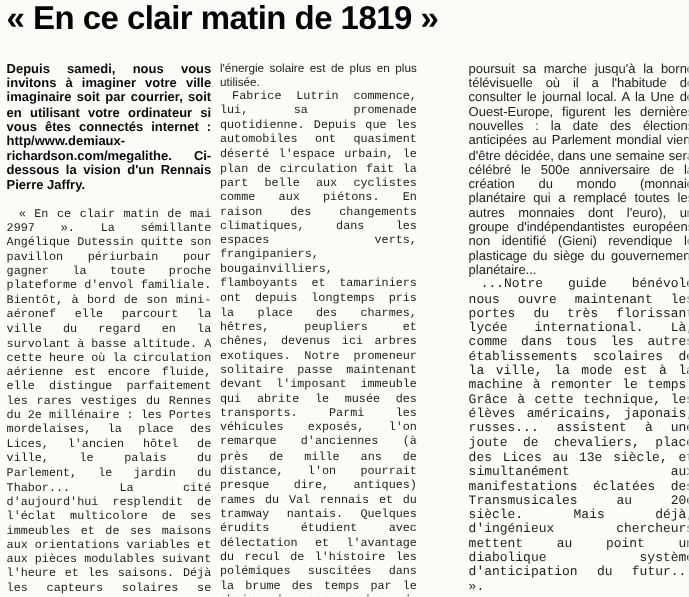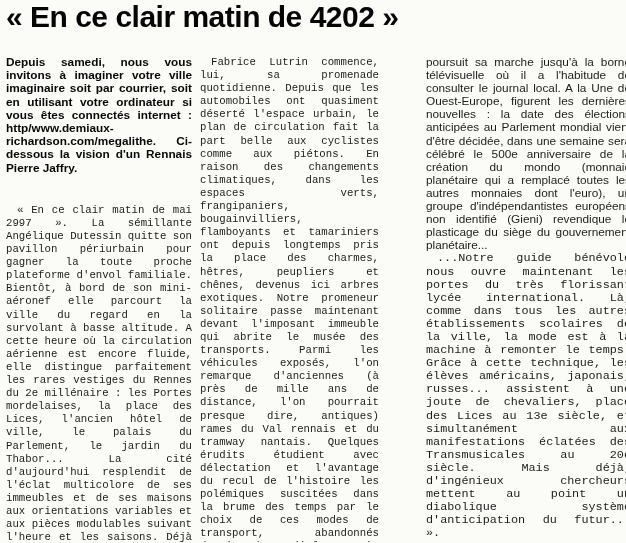--- a/index.html
+++ b/index.html
@@ -38,21 +38,21 @@
   .col1 { left: 6px;   width: 186px; height: 486px; overflow: hidden; }
   .col2 { left: 200px; width: 179px; height: 486px; overflow: hidden; }
   .col3 { left: 426px; width: 205px; height: 486px; overflow: hidden;
           font-size: 11.8px; line-height: 13.1px; }
   p { margin: 0; }
   .intro {
     font-weight: bold;
     font-size: 11.8px;
     line-height: 13.2px;
     color: #080808;
-    margin-bottom: 29px;
+    margin-bottom: 14px;
     word-break: break-word;
   }
   .ind  { text-indent: 11px; font-family: Liberation Mono, monospace; }
   .cont { text-indent: 0; }
   .note { margin-top: 14px; text-indent: 11px; }
   .note b { color: #070707; }
   .sq {
     display: inline-block;
     width: 7px;
     height: 8px;
@@ -61,28 +61,29 @@
     border-bottom-color: #b5b5b0;
     vertical-align: baseline;
     margin-right: 7px;
   }
 </style>
 </head>
 <body>
 
 <div class="page">
 
-  <h1 class="headline">« En ce clair matin de 4202 »</h1>
+  <h1 class="headline">« En ce clair matin de 1819 »</h1>
 
   <div class="col col1">
     <p class="intro">Depuis samedi, nous vous invitons à imaginer votre ville imaginaire soit par courrier, soit en utilisant votre ordinateur si vous êtes connectés internet : http/www.demiaux-richardson.com/megalithe. Ci-dessous la vision d'un Rennais Pierre Jaffry.</p>
     <p class="ind">« En ce clair matin de mai 2997 ». La sémillante Angélique Dutessin quitte son pavillon périurbain pour gagner la toute proche plateforme d'envol familiale. Bientôt, à bord de son mini-aéronef elle parcourt la ville du regard en la survolant à basse altitude. A cette heure où la circulation aérienne est encore fluide, elle distingue parfaitement les rares vestiges du Rennes du 2e millénaire : les Portes mordelaises, la place des Lices, l'ancien hôtel de ville, le palais du Parlement, le jardin du Thabor... La cité d'aujourd'hui resplendit de l'éclat multicolore de ses immeubles et de ses maisons aux orientations variables et aux pièces modulables suivant l'heure et les saisons. Déjà les capteurs solaires se tournent vers le Levant. En raison du réchauffement et de l'ensoleillement croissant de la région,</p>
   </div>
 
   <div class="col col2">
+    <p class="cont">l'énergie solaire est de plus en plus utilisée.</p>
     <p class="ind">Fabrice Lutrin commence, lui, sa promenade quotidienne. Depuis que les automobiles ont quasiment déserté l'espace urbain, le plan de circulation fait la part belle aux cyclistes comme aux piétons. En raison des changements climatiques, dans les espaces verts, frangipaniers, bougainvilliers, flamboyants et tamariniers ont depuis longtemps pris la place des charmes, hêtres, peupliers et chênes, devenus ici arbres exotiques. Notre promeneur solitaire passe maintenant devant l'imposant immeuble qui abrite le musée des transports. Parmi les véhicules exposés, l'on remarque d'anciennes (à près de mille ans de distance, l'on pourrait presque dire, antiques) rames du Val rennais et du tramway nantais. Quelques érudits étudient avec délectation et l'avantage du recul de l'histoire les polémiques suscitées dans la brume des temps par le choix de ces modes de transport, abandonnés depuis des siècles après avoir rendu de bons et loyaux services.</p>
   </div>
 
   <div class="col col3">
     <p class="cont">poursuit sa marche jusqu'à la borne télévisuelle où il a l'habitude de consulter le journal local. A la Une de Ouest-Europe, figurent les dernières nouvelles : la date des élections anticipées au Parlement mondial vient d'être décidée, dans une semaine sera célébré le 500e anniversaire de la création du mondo (monnaie planétaire qui a remplacé toutes les autres monnaies dont l'euro), un groupe d'indépendantistes européens non identifié (Gieni) revendique le plasticage du siège du gouvernement planétaire...</p>
     <p class="ind">...Notre guide bénévole nous ouvre maintenant les portes du très florissant lycée international. Là, comme dans tous les autres établissements scolaires de la ville, la mode est à la machine à remonter le temps. Grâce à cette technique, les élèves américains, japonais, russes... assistent à une joute de chevaliers, place des Lices au 13e siècle, et simultanément aux manifestations éclatées des Transmusicales au 20e siècle. Mais déjà, d'ingénieux chercheurs mettent au point un diabolique système d'anticipation du futur... ».</p>
     <p class="note"><span class="sq"></span><b>Lices nous écrire :</b> <span>Ouest-France (ville imaginaire), 38, rue du Pré-Botté, 53000 Rennes.</span></p>
   </div>
 
 </div>

